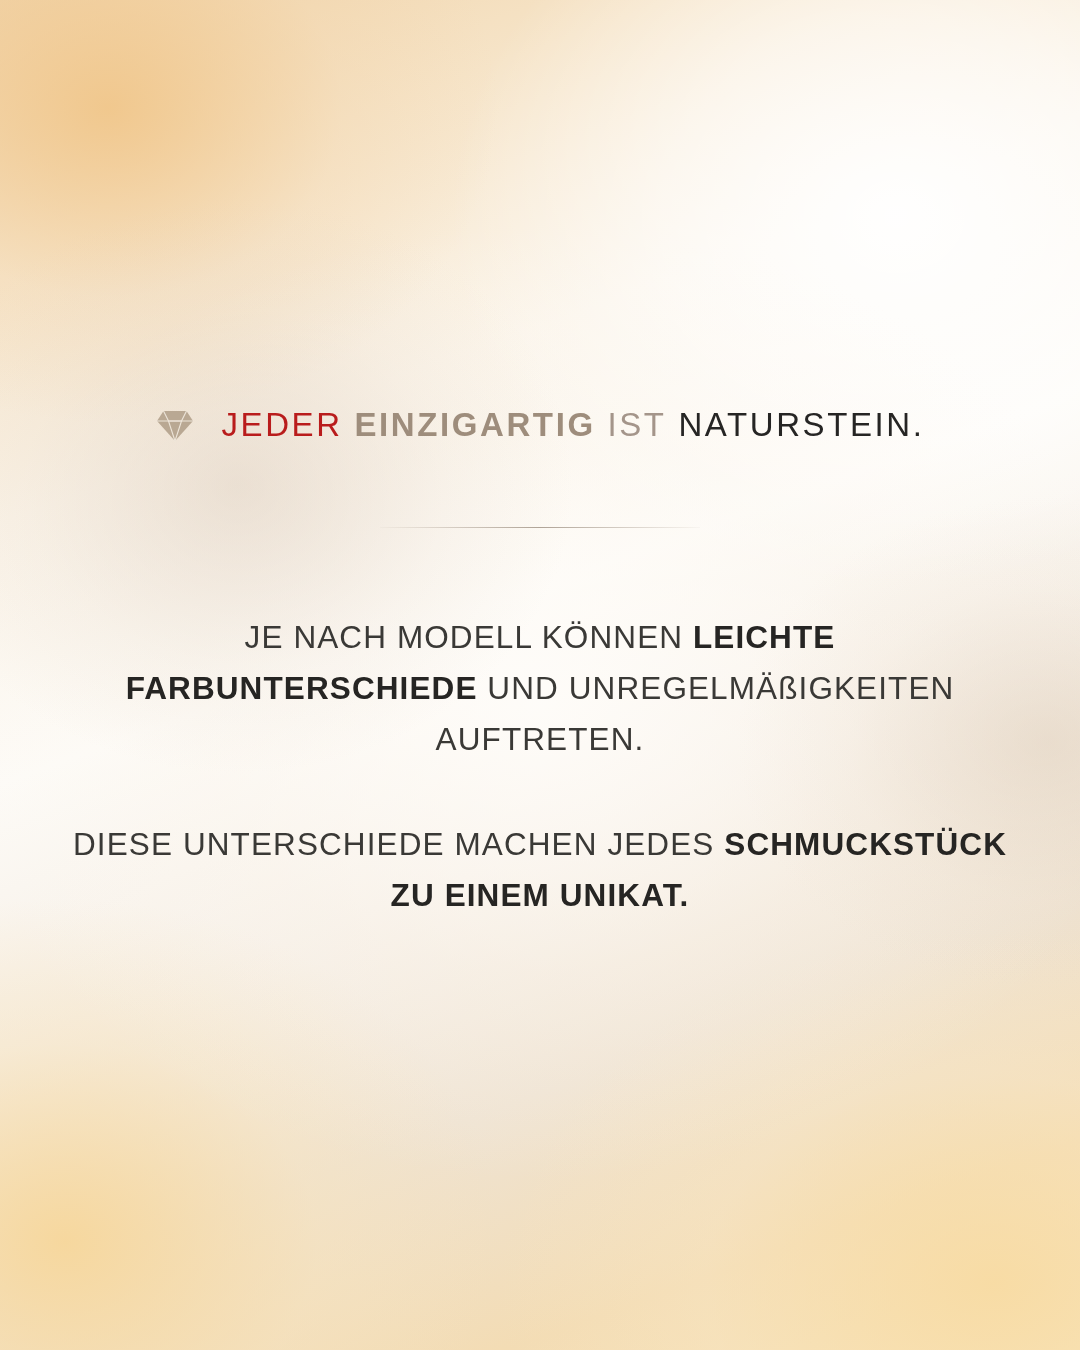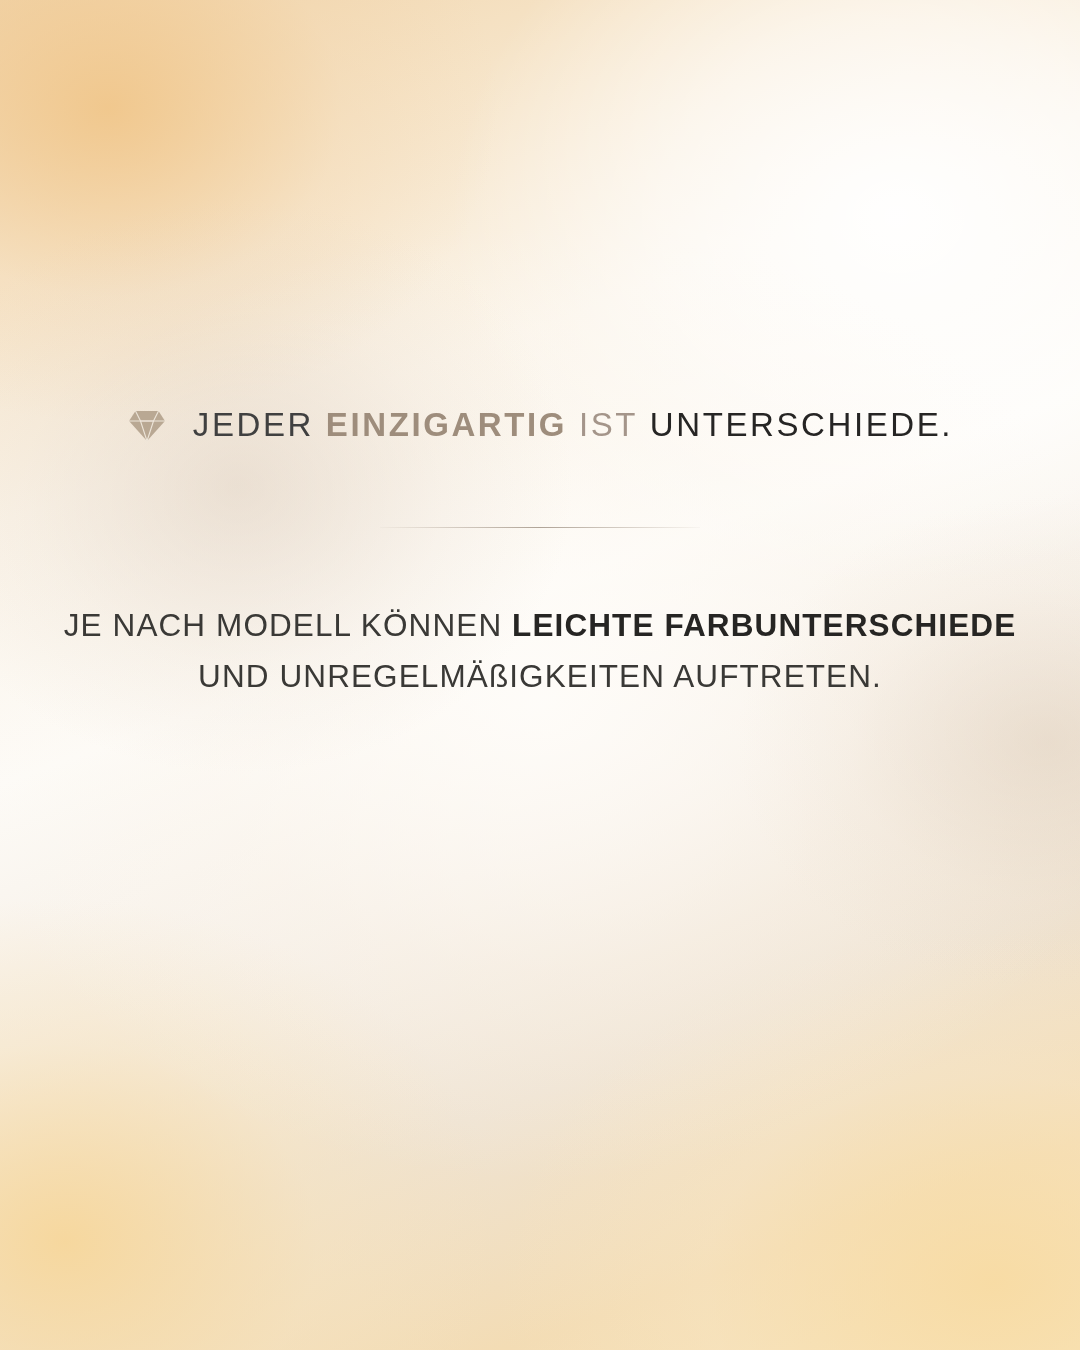--- a/index.html
+++ b/index.html
@@ -92,21 +92,21 @@
 
   .headline {
     font-size: 33px;
     letter-spacing: 2.6px;
     line-height: 1.1;
     white-space: nowrap;
     color: #2b2b2b;
     font-weight: 400;
   }
   .headline .soft {
-    color: #404040;
+    color: #b91c1c;
     font-weight: 400;
   }
   .headline .soft-strong {
     color: #9e8d7c;
     font-weight: 700;
   }
   .headline .soft-mid {
     color: #a4958a;
     font-weight: 400;
     margin-top: 40px;
@@ -134,21 +134,21 @@
     width: 960px;
     text-align: center;
   }
 
   .para {
     font-size: 31.5px;
     letter-spacing: 1.1px;
     line-height: 1.62;
     color: #3a3936;
     font-weight: 400;
-    margin: 0;
+    margin: 12px;
   }
   .para strong {
     font-weight: 700;
     color: #262523;
   }
   .para.p2 {
     margin-top: 54px;
   }
 </style>
 </head>
@@ -174,25 +174,26 @@
         </g>
         <g stroke="#f3ece1" stroke-width="1.1" fill="none" opacity="0.9">
           <path d="M2 13 L38 13"></path>
           <path d="M8.5 3 L13.5 13 L20 33"></path>
           <path d="M31.5 3 L26.5 13 L20 33"></path>
           <path d="M13.5 13 L26.5 13"></path>
         </g>
       </svg>
 
       <div class="headline">
-        <span class="soft">JEDER</span><span class="soft">&nbsp;</span><span class="soft-strong">EINZIGARTIG</span><span class="soft">&nbsp;</span><span class="soft-mid">IST</span><span class="dark">&nbsp;</span><span class="dark">UNTERSCHIEDE.</span>
+        <span class="soft">JEDER</span><span class="soft">&nbsp;</span><span class="soft-strong">EINZIGARTIG</span><span class="soft">&nbsp;</span><span class="soft-mid">IST</span><span class="dark">&nbsp;</span><span class="dark">NATURSTEIN.</span>
       </div>
     </div>
 
     <div class="divider"></div>
 
     <div class="body-block">
       <p class="para p1"><span>JE NACH MODELL KÖNNEN </span><strong>LEICHTE FARBUNTERSCHIEDE</strong><span> UND UNREGELMÄßIGKEITEN AUFTRETEN.</span></p>
 
+      <p class="para p2"><span>DIESE UNTERSCHIEDE MACHEN JEDES </span><strong>SCHMUCKSTÜCK ZU EINEM UNIKAT.</strong></p>
     </div>
 
   </div>
 </div>
 
 </body></html>

